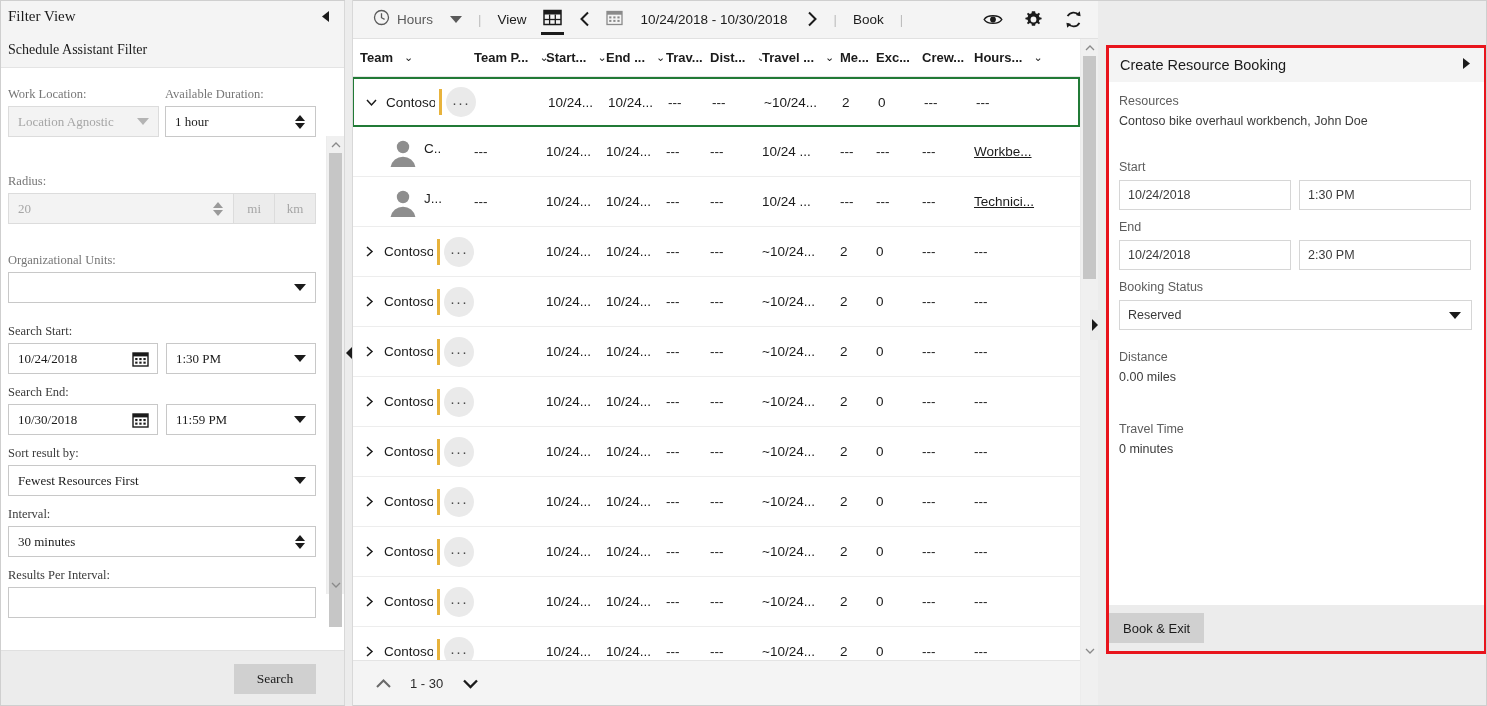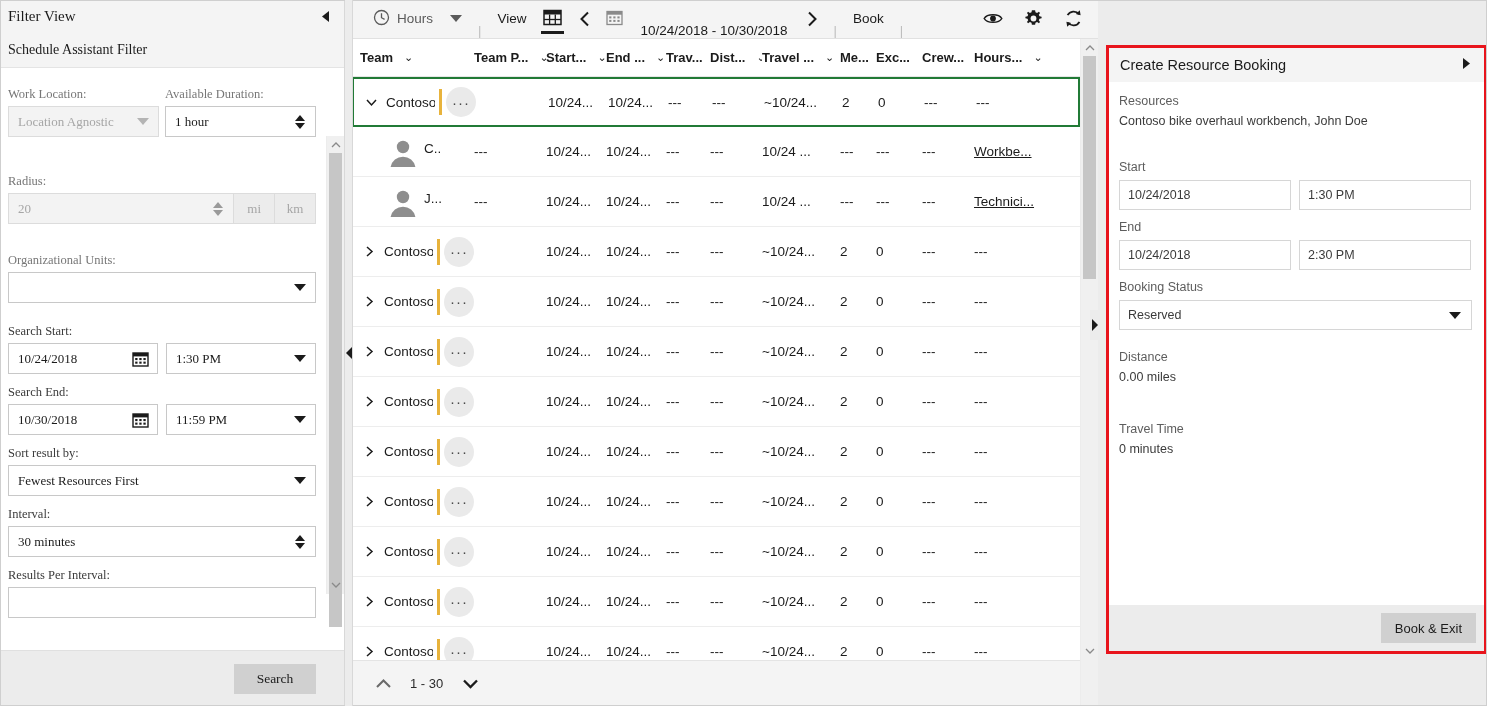--- a/index.html
+++ b/index.html
@@ -145,21 +145,21 @@
   }
 
   
   .center {
     flex: 1; min-width: 0; display: flex; flex-direction: column;
     background: #fff; position: relative; margin-left: 7px;
   }
   .toolbar {
     height: 39px; min-height: 39px; background: #f4f4f4;
     border-bottom: 1px solid #e1e1e1;
-    display: flex; align-items: flex-end; padding: 0 6px 0 14px;
+    display: flex; align-items: center; padding: 0 6px 0 14px;
     box-sizing: border-box;
   }
   .tb-item {
     display: flex; align-items: center; gap: 7px;
     height: 39px; padding: 0 7px; cursor: pointer;
     font-size: 13.5px; color: #5a5a5a;
   }
   .tb-item.dark { color: #1b1b1b; }
   .tb-sep { color: #bdbdbd; padding: 0 9px; font-size: 13px; }
   .tb-caret {
@@ -279,21 +279,21 @@
   }
   .bk-select {
     height: 30px; box-sizing: border-box; width: 100%;
     border: 1px solid #d6d6d6; background: #fff;
     display: flex; align-items: center; padding: 0 8px;
     font-size: 12.5px; color: #3b3b3b;
   }
   .bk-select .v { flex: 1; }
   .booking-foot {
     height: 46px; min-height: 46px; background: #ececec;
-    display: flex; align-items: center; justify-content: flex-end;
+    display: flex; align-items: center; justify-content: flex-start;
     padding-right: 8px; box-sizing: border-box;
   }
   .book-exit-btn {
     background: #d0d0d0; border: none; color: #1b1b1b;
     font-size: 13px; font-family: inherit; height: 30px; padding: 0 14px;
     cursor: pointer;
   }
   
   .right-grip {
     position: absolute; left: -8px; top: 310px; width: 9px; height: 30px;

